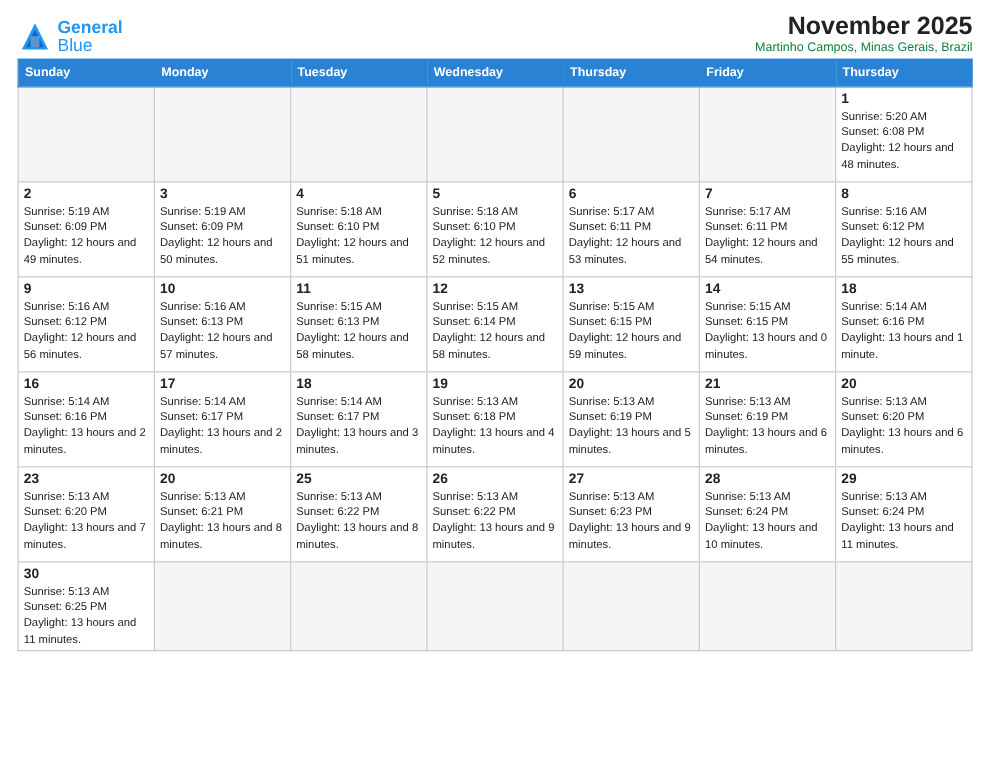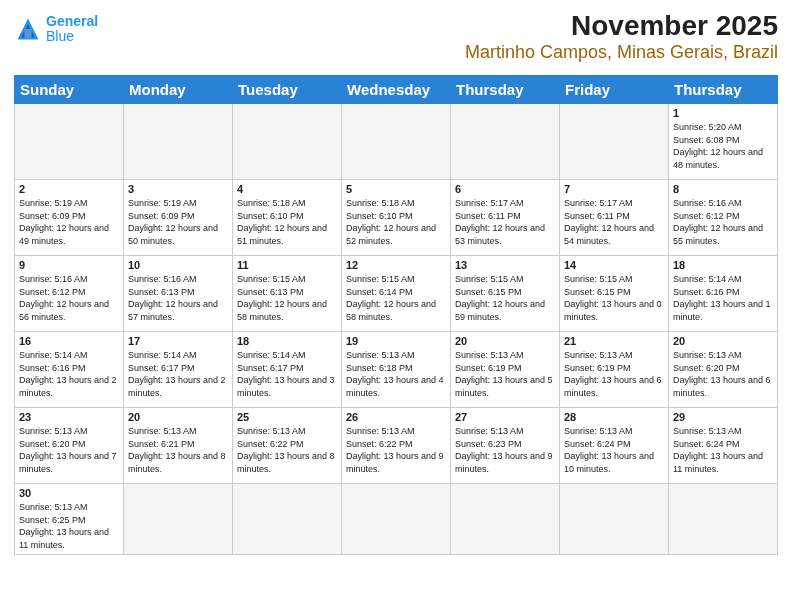--- a/index.html
+++ b/index.html
@@ -13,21 +13,21 @@
     .page {
       width: 792px;
       height: 612px;
       background: #fff;
       padding: 10px 14px 10px 14px;
     }
     .header {
       display: flex;
       justify-content: space-between;
       align-items: flex-start;
-      margin-bottom: 12px;
+      margin-bottom: 2px;
     }
     .logo-area {
       display: flex;
       align-items: center;
       gap: 4px;
       padding-top: 4px;
     }
     .logo-text {
       font-size: 14px;
       color: #333;
@@ -38,40 +38,40 @@
       font-weight: bold;
     }
     .logo-icon {
       width: 28px;
       height: 28px;
     }
     .title-area {
       text-align: right;
     }
     .month-title {
-      font-size: 28px;
+      font-size: 20px;
       font-weight: bold;
       color: #222;
     }
     .location-title {
-      font-size: 18px;
-      color: #a16207;
+      font-size: 10px;
+      color: #15803d;
     }
     .calendar {
       width: 100%;
       border-collapse: collapse;
       border: 1px solid #bbb;
       font-size: 9.5px;
     }
     .calendar th {
       background: #2a82d4;
       color: #fff;
       text-align: left;
       padding: 5px 5px;
-      font-size: 15px;
+      font-size: 10px;
       font-weight: bold;
       border: 1px solid #2a82d4;
     }
     .calendar td {
       vertical-align: top;
       border: 1px solid #ccc;
       padding: 3px 4px;
       width: calc(100% / 7);
       height: 76px;
       font-size: 9px;

